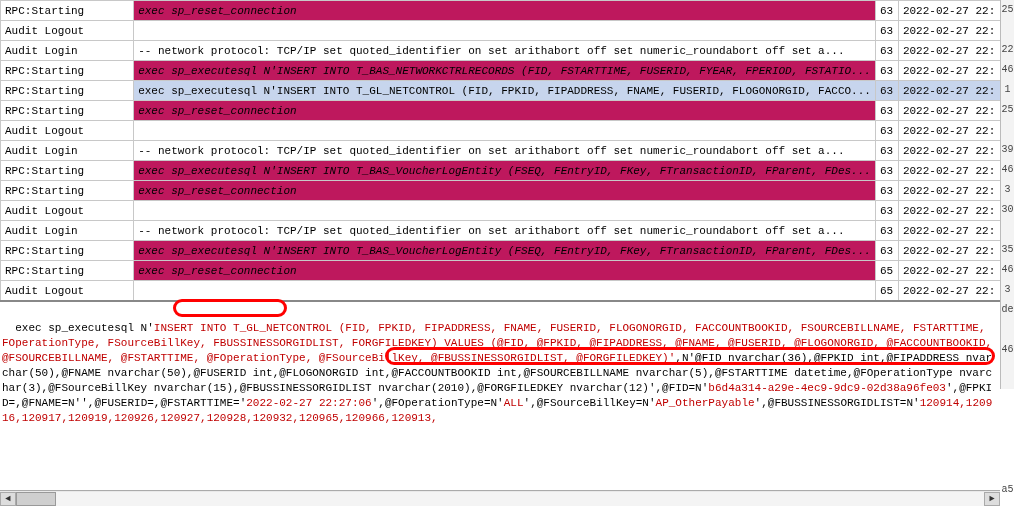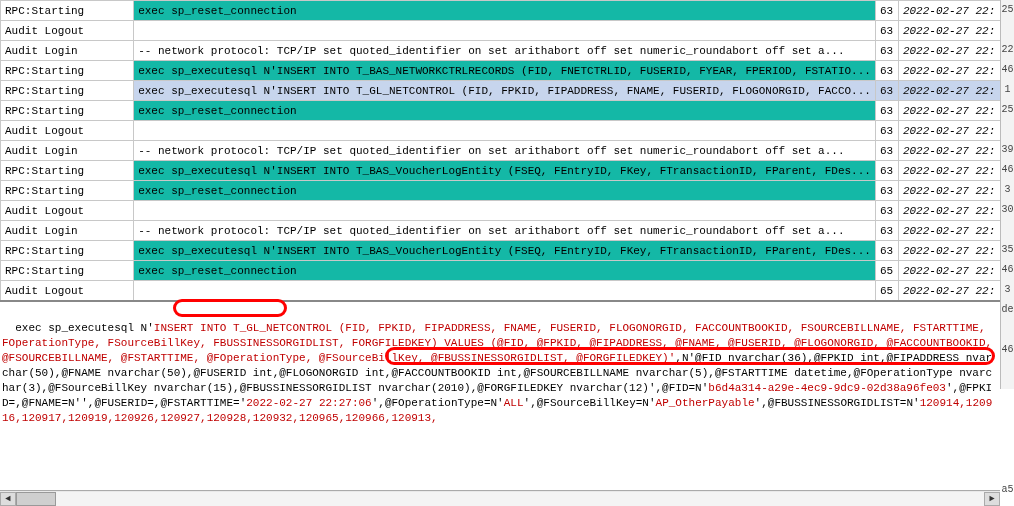--- a/index.html
+++ b/index.html
@@ -21,23 +21,23 @@
     border: 1px solid #c8c8c8;
     padding: 2px 4px;
     white-space: nowrap;
     overflow: hidden;
     text-overflow: clip;
     vertical-align: middle;
   }
   .col-event { width: 190px; }
   .col-text  { width: 682px; }
   .col-cpu   { width: 24px; text-align: left; }
-  .col-time  { width: 112px; font-style: italic; }
+  .col-time  { width: 112px; }
   .col-end   { width: 8px; border-left: 1px solid #c8c8c8; }
-  .row-starting td.col-text { background: #14b8a6; }
+  .row-starting td.col-text { background: #be185d; font-style: italic; }
   .row-selected td { background: #c7d5ed; }
   .row-selected td.col-event { background: #ffffff; }
   .detail-pane {
     position: absolute;
     left: 0; right: 14px;
     top: 300px;
     height: 176px;
     border-top: 2px solid #888;
     background: #fff;
     padding: 4px 2px;
@@ -121,21 +121,21 @@
       </tr>
       <tr>
         <td class="col-event">Audit Login</td>
         <td class="col-text">-- network protocol: TCP/IP  set quoted_identifier on  set arithabort off  set numeric_roundabort off  set a...</td>
         <td class="col-cpu">63</td>
         <td class="col-time">2022-02-27 22:</td>
         <td class="col-end"></td>
       </tr>
       <tr class="row-starting">
         <td class="col-event">RPC:Starting</td>
-        <td class="col-text">exec sp_executesql N'INSERT INTO T_BAS_NETWORKCTRLRECORDS (FID, FNETCTRLID, FUSERID, FYEAR, FPERIOD, FSTATIO...</td>
+        <td class="col-text">exec sp_executesql N'INSERT INTO T_BAS_NETWORKCTRLRECORDS (FID, FSTARTTIME, FUSERID, FYEAR, FPERIOD, FSTATIO...</td>
         <td class="col-cpu">63</td>
         <td class="col-time">2022-02-27 22:</td>
         <td class="col-end"></td>
       </tr>
       <tr class="row-selected">
         <td class="col-event">RPC:Starting</td>
         <td class="col-text">exec sp_executesql N'INSERT INTO T_GL_NETCONTROL (FID, FPKID, FIPADDRESS, FNAME, FUSERID, FLOGONORGID, FACCO...</td>
         <td class="col-cpu">63</td>
         <td class="col-time">2022-02-27 22:</td>
         <td class="col-end"></td>

